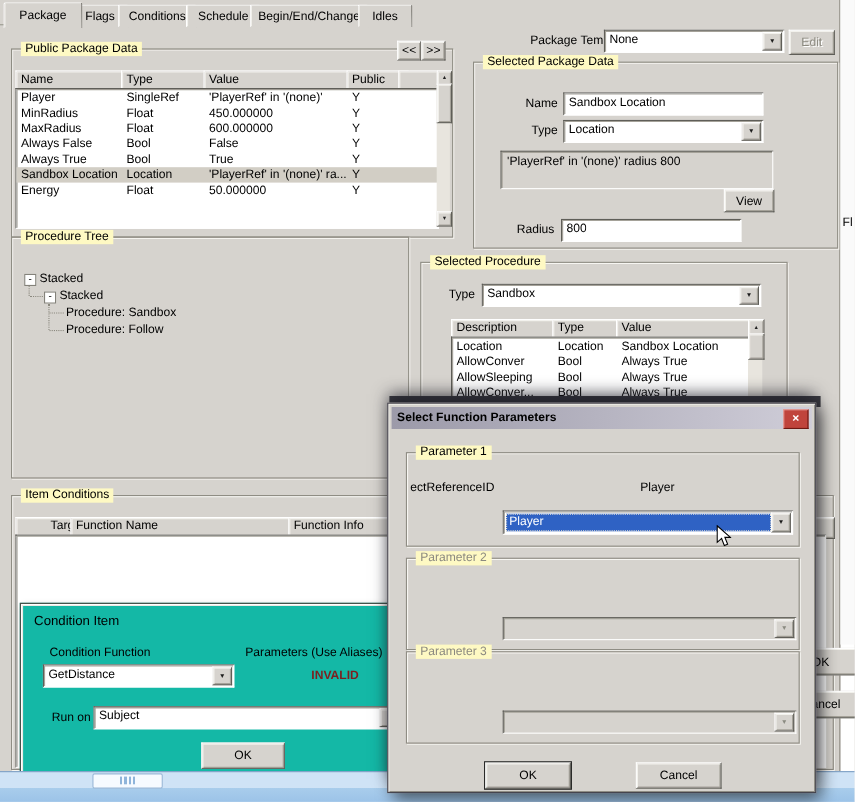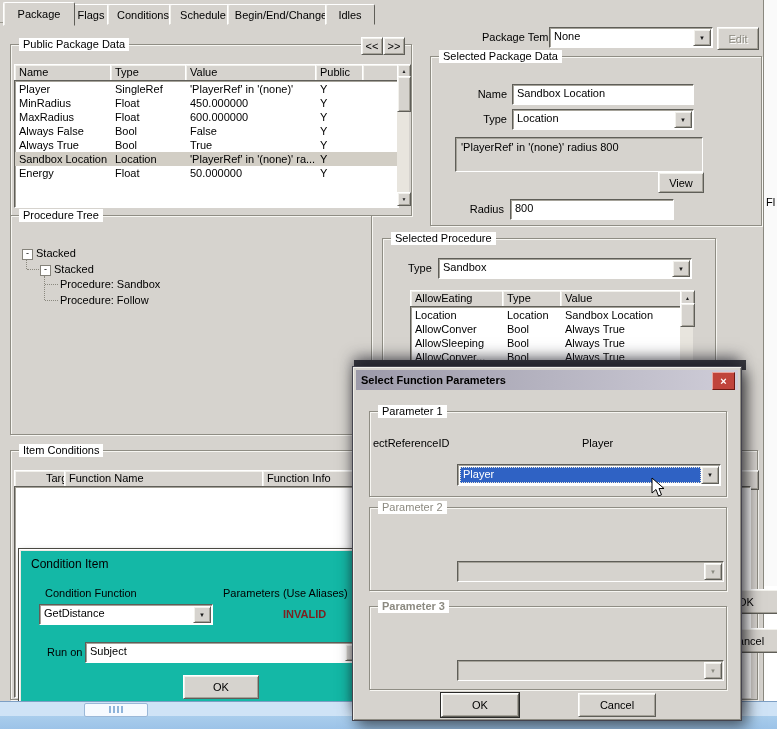--- a/index.html
+++ b/index.html
@@ -7,21 +7,21 @@
        font-family:"Liberation Sans",sans-serif;font-size:11px;color:#000;}
   .abs{position:absolute;}
   .nowrap{white-space:nowrap;overflow:hidden;}
   .win{background:#d6d3ce;}
   .raised{background:#d6d3ce;border:1px solid;border-color:#ffffff #5f5e58 #5f5e58 #ffffff;
           box-shadow:inset 1px 1px 0 #f2f1ec, inset -1px -1px 0 #a5a299;}
   .sunken{background:#ffffff;border:1px solid;border-color:#5f5e58 #ffffff #ffffff #5f5e58;
           box-shadow:inset 1px 1px 0 #a5a299;}
   .btn{display:flex;align-items:center;justify-content:center;cursor:default;}
   .groupbox{border:1px solid #8f8d84;box-shadow:inset 1px 1px 0 #f7f6f2, 1px 1px 0 #f7f6f2;}
-  .grouplabel{position:absolute;top:-7px;left:8px;background:#ffffff;padding:0 4px;line-height:13px;white-space:nowrap;}
+  .grouplabel{position:absolute;top:-7px;left:8px;background:#fef9c3;padding:0 4px;line-height:13px;white-space:nowrap;}
   .colhdr{position:absolute;top:0;height:16px;background:#d6d3ce;border:1px solid;
           border-color:#ffffff #5f5e58 #5f5e58 #ffffff;
           box-shadow:inset 1px 1px 0 #f2f1ec, inset -1px -1px 0 #a5a299;
           padding:1px 4px;white-space:nowrap;overflow:hidden;}
   .ddl{position:absolute;background:#fff;border:1px solid;border-color:#5f5e58 #ffffff #ffffff #5f5e58;
        box-shadow:inset 1px 1px 0 #a5a299;}
   .ddl-text{position:absolute;left:4px;top:2px;white-space:nowrap;}
   .dd-btn{position:absolute;top:1px;right:1px;bottom:1px;width:16px;background:#d6d3ce;border:1px solid;
           border-color:#ffffff #5f5e58 #5f5e58 #ffffff;
           box-shadow:inset 1px 1px 0 #f2f1ec, inset -1px -1px 0 #a5a299;
@@ -200,21 +200,21 @@
     <span class="grouplabel">Selected Procedure</span>
   </div>
   <span class="abs nowrap" style="left:408px;top:262px;">Type</span>
   <div class="ddl" style="left:438px;top:258px;width:252px;height:19px;">
     <span class="ddl-text">Sandbox</span>
     <span class="dd-btn">
         <span>▼</span>
       </span>
   </div>
   <div class="abs" style="left:410px;top:290px;width:270px;height:16px;">
-    <div class="colhdr" style="left:0;width:92px;"><span>AllowEating</span></div>
+    <div class="colhdr" style="left:0;width:92px;"><span>Description</span></div>
     <div class="colhdr" style="left:92px;width:58px;"><span>Type</span></div>
     <div class="colhdr" style="left:150px;width:120px;"><span>Value</span></div>
   </div>
   <div class="abs sunken" style="left:410px;top:306px;width:270px;height:58px;">
     <div class="row" style="top:1px;">
       <span class="cell sp-desc">Location</span>
         <span class="cell sp-type">Location</span>
         <span class="cell sp-value">Sandbox Location</span>
     </div>
     <div class="row" style="top:15px;">
@@ -310,21 +310,21 @@
 
   <div class="groupbox" style="position:absolute;left:16px;top:140px;width:356px;height:82px;">
     <span class="grouplabel" style="color:#8c8a80;">Parameter 2</span>
     <div class="ddl disabled" style="left:87px;top:53px;width:265px;height:19px;">
       <span class="dd-btn">
           <span>▼</span>
         </span>
     </div>
   </div>
 
-  <div class="groupbox" style="position:absolute;left:16px;top:239px;width:356px;height:82px;font-weight:bold;">
+  <div class="groupbox" style="position:absolute;left:16px;top:225px;width:356px;height:82px;">
     <span class="grouplabel" style="color:#8c8a80;">Parameter 3</span>
     <div class="ddl disabled" style="left:87px;top:53px;width:265px;height:19px;">
       <span class="dd-btn">
           <span>▼</span>
         </span>
     </div>
   </div>
 
   <div class="raised btn" style="position:absolute;left:88px;top:326px;width:76px;height:22px;outline:1px solid #2a2a28;">
       <span>OK</span>

